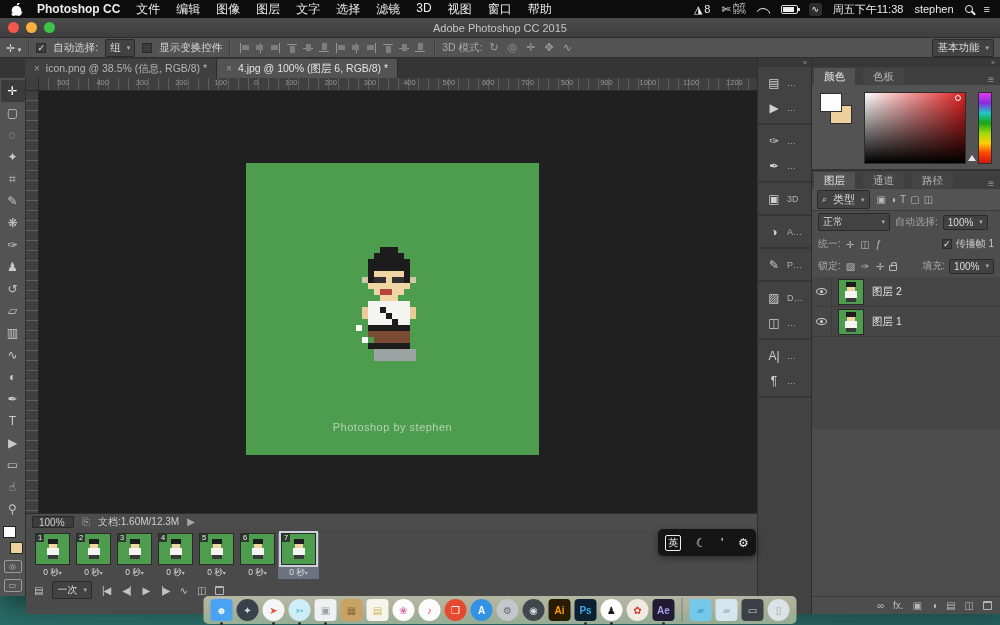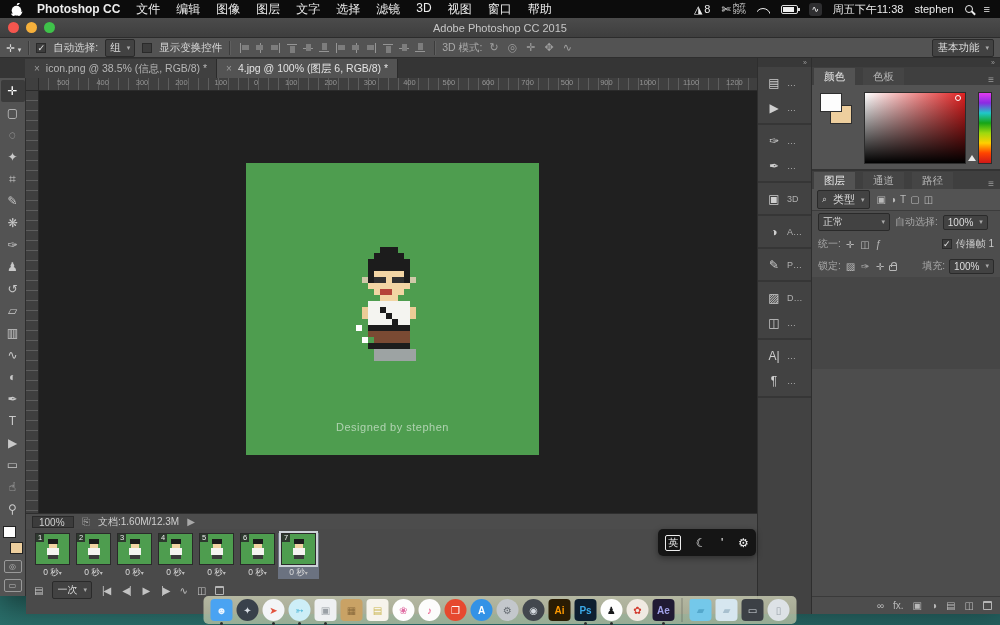--- a/index.html
+++ b/index.html
@@ -476,21 +476,21 @@
           <div style="position: absolute; left: 48px; top: 102px; width: 6px; height: 6px; background: rgb(157, 163, 163);"></div>
           <div style="position: absolute; left: 54px; top: 102px; width: 6px; height: 6px; background: rgb(157, 163, 163);"></div>
           <div style="position: absolute; left: 18px; top: 108px; width: 6px; height: 6px; background: rgb(157, 163, 163);"></div>
           <div style="position: absolute; left: 24px; top: 108px; width: 6px; height: 6px; background: rgb(157, 163, 163);"></div>
           <div style="position: absolute; left: 30px; top: 108px; width: 6px; height: 6px; background: rgb(157, 163, 163);"></div>
           <div style="position: absolute; left: 36px; top: 108px; width: 6px; height: 6px; background: rgb(157, 163, 163);"></div>
           <div style="position: absolute; left: 42px; top: 108px; width: 6px; height: 6px; background: rgb(157, 163, 163);"></div>
           <div style="position: absolute; left: 48px; top: 108px; width: 6px; height: 6px; background: rgb(157, 163, 163);"></div>
           <div style="position: absolute; left: 54px; top: 108px; width: 6px; height: 6px; background: rgb(157, 163, 163);"></div>
         </div>
-      <div id="credit">Designed by stephen</div>
+      <div id="credit">Photoshop by stephen</div>
     </div>
   </div>
 
   <div id="statusbar">
     <span id="zoomfield">100%</span>
     <span style="color:#a9a9a9">⎘</span>
     <span>文档:1.60M/12.3M</span>
     <span style="color:#a9a9a9">▶</span>
   </div>
 
@@ -741,20 +741,48 @@
       <span style="margin-left:auto;display:flex;align-items:center;gap:4px">
         <span class="ghost">填充:</span>
         <span class="selbox">
             <span>100%</span>
             <span class="arr">▾</span>
           </span>
       </span>
     </div>
 
     <div id="layerslist">
+        <div class="layer-row">
+          <span class="eye-cell">
+            <span class="eye"></span>
+          </span>
+          <span class="thumb">
+            <div class="mini-char">
+              <div style="width: 10px; height: 5px; background: rgb(28, 28, 28);"></div>
+              <div style="width: 8px; height: 4px; background: rgb(242, 213, 164);"></div>
+              <div style="width: 12px; height: 7px; background: rgb(244, 244, 240);"></div>
+              <div style="width: 10px; height: 4px; background: rgb(58, 58, 58);"></div>
+            </div>
+          </span>
+          <span class="lname">图层 2</span>
+        </div>
+        <div class="layer-row">
+          <span class="eye-cell">
+            <span class="eye"></span>
+          </span>
+          <span class="thumb">
+            <div class="mini-char">
+              <div style="width: 10px; height: 5px; background: rgb(28, 28, 28);"></div>
+              <div style="width: 8px; height: 4px; background: rgb(242, 213, 164);"></div>
+              <div style="width: 12px; height: 7px; background: rgb(244, 244, 240);"></div>
+              <div style="width: 10px; height: 4px; background: rgb(58, 58, 58);"></div>
+            </div>
+          </span>
+          <span class="lname">图层 1</span>
+        </div>
       </div>
     <div id="listfill" style="height:92px"></div>
 
     <div id="lfooter">
         <span>∞</span>
         <span>fx.</span>
         <span>▣</span>
         <span>◑</span>
         <span>▤</span>
         <span>◫</span>

